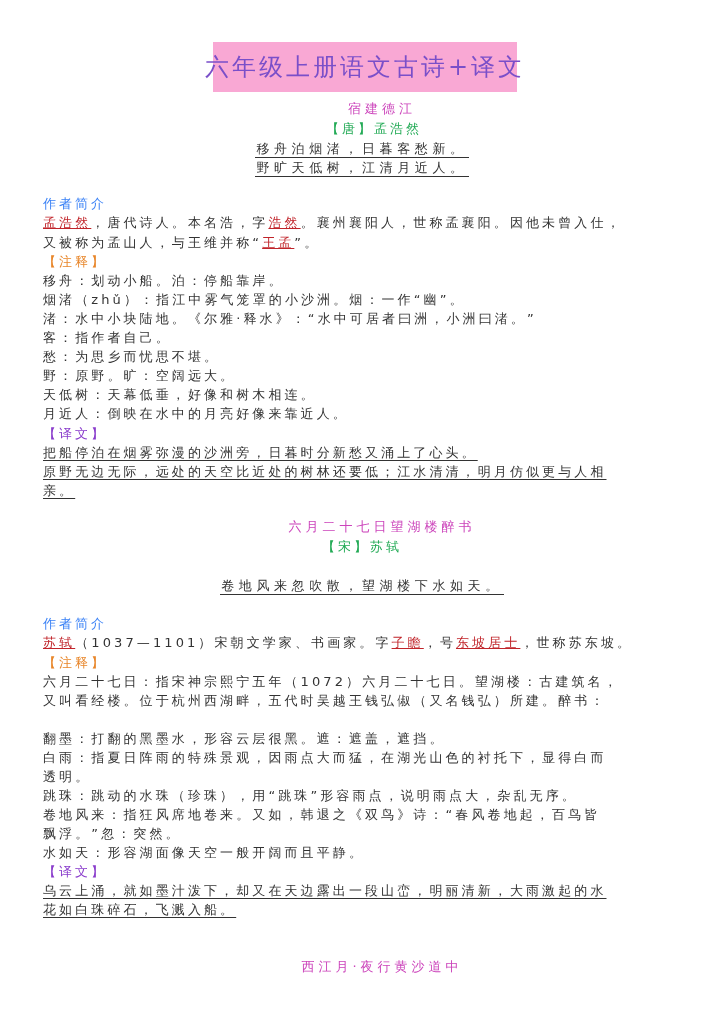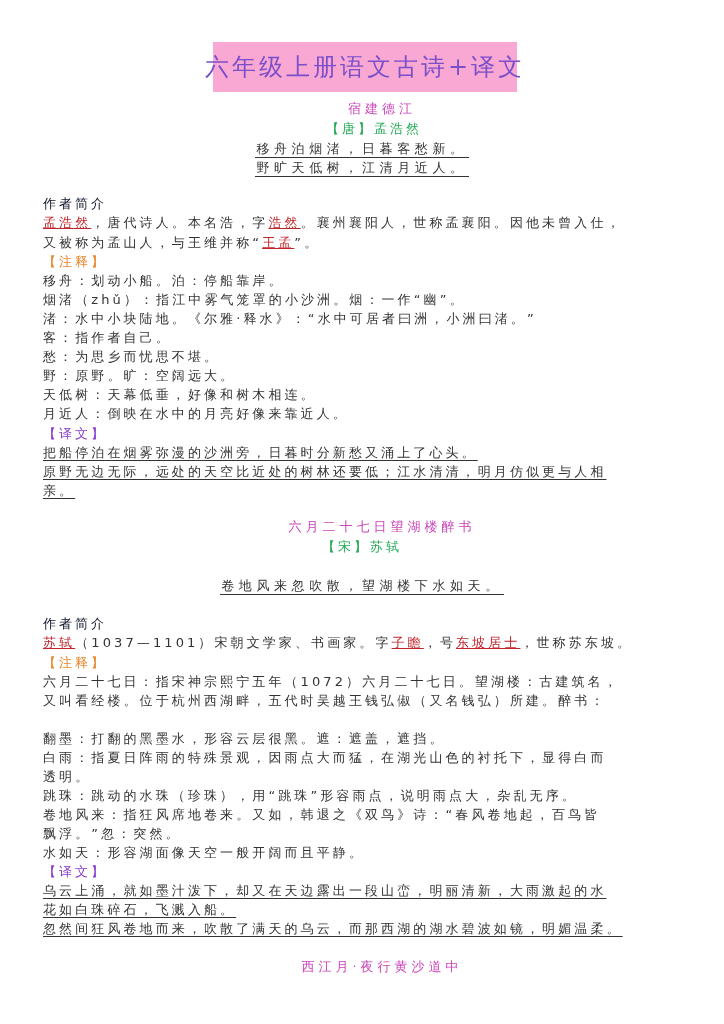--- a/index.html
+++ b/index.html
@@ -10,21 +10,21 @@
                background: #f9a8d4; display: flex; align-items: center; justify-content: center; }
   .title-text { font-family: "DejaVu Serif", "Liberation Serif", serif; font-size: 24px;
                 color: #7a4fc9; letter-spacing: 3px; white-space: nowrap; }
   .center { position: absolute; left: 0; width: 724px; text-align: center; white-space: nowrap; }
   .poem-title { color: #cc44bb; font-size: 13px; letter-spacing: 4px; margin-left: 20px; }
   .poem-author { color: #22aa55; font-size: 13px; letter-spacing: 3px; }
   .verse { display: inline-block; font-size: 13px; letter-spacing: 4.6px; color: #333;
            border-bottom: 1.2px solid #333; line-height: 17px; padding: 0 1px; }
   .line { position: absolute; left: 43px; width: 640px; font-size: 13px; letter-spacing: 3.1px;
           line-height: 19px; white-space: nowrap; color: #333; }
-  .sec-head { color: #0f172a; letter-spacing: 3px; }
+  .sec-head { color: #3b82f6; letter-spacing: 3px; }
   .note-head { color: #e8862a; letter-spacing: 3px; }
   .trans-head { color: #8a3dcc; letter-spacing: 3px; }
   .hl { color: #c0242a; text-decoration: underline; text-decoration-color: #c0242a; }
   .ul { text-decoration: underline; text-decoration-color: #333; text-underline-offset: 3px; }
 </style>
 </head>
 <body>
 
 <div class="page">
 
@@ -78,16 +78,15 @@
   <div class="line" style="top:729px;">翻墨：打翻的黑墨水，形容云层很黑。遮：遮盖，遮挡。</div>
   <div class="line" style="top:748px;">白雨：指夏日阵雨的特殊景观，因雨点大而猛，在湖光山色的衬托下，显得白而</div>
   <div class="line" style="top:767px;">透明。</div>
   <div class="line" style="top:786px;">跳珠：跳动的水珠（珍珠），用“跳珠”形容雨点，说明雨点大，杂乱无序。</div>
   <div class="line" style="top:805px;">卷地风来：指狂风席地卷来。又如，韩退之《双鸟》诗：“春风卷地起，百鸟皆</div>
   <div class="line" style="top:824px;">飘浮。”忽：突然。</div>
   <div class="line" style="top:843px;">水如天：形容湖面像天空一般开阔而且平静。</div>
   <div class="line trans-head" style="top:862px;">【译文】</div>
   <div class="line" style="top:881px;"><span class="ul">乌云上涌，就如墨汁泼下，却又在天边露出一段山峦，明丽清新，大雨激起的水</span></div>
   <div class="line" style="top:900px;"><span class="ul">花如白珠碎石，飞溅入船。</span></div>
-  <div class="line" style="top:919px;"><span class="ul">忽然间狂风卷地而来，吹散了满天的乌云，而那西湖的湖水碧波如镜，明媚温柔。</span></div>
 
   <div class="center poem-title" style="top:958px;">西江月·夜行黄沙道中</div>
 </div>
 
 </body></html>

